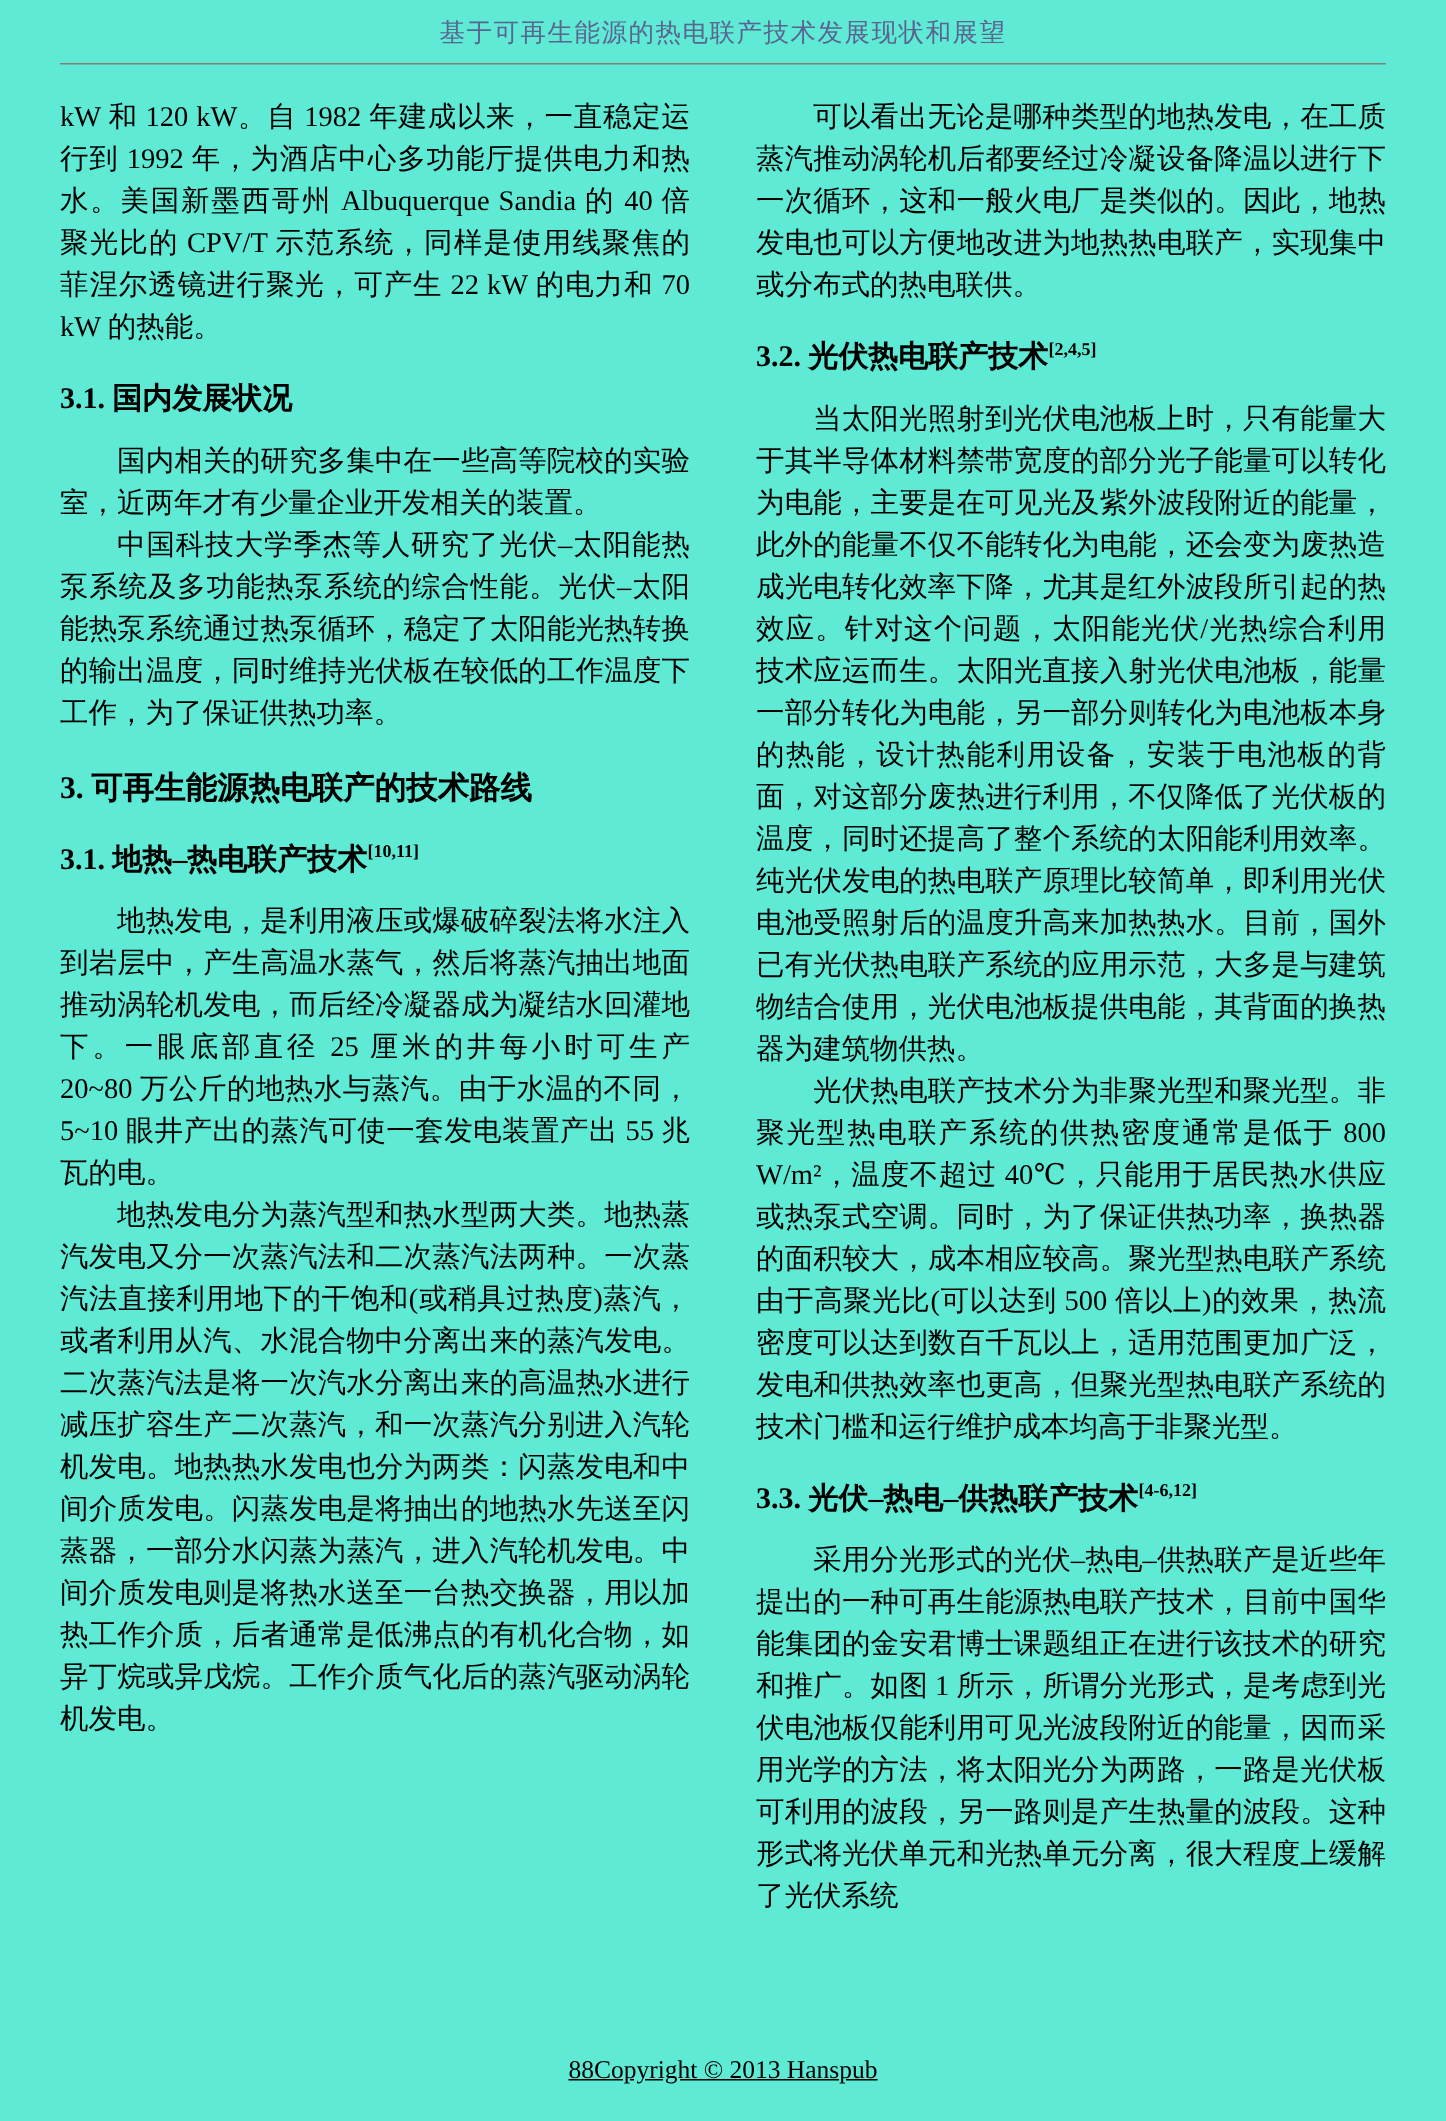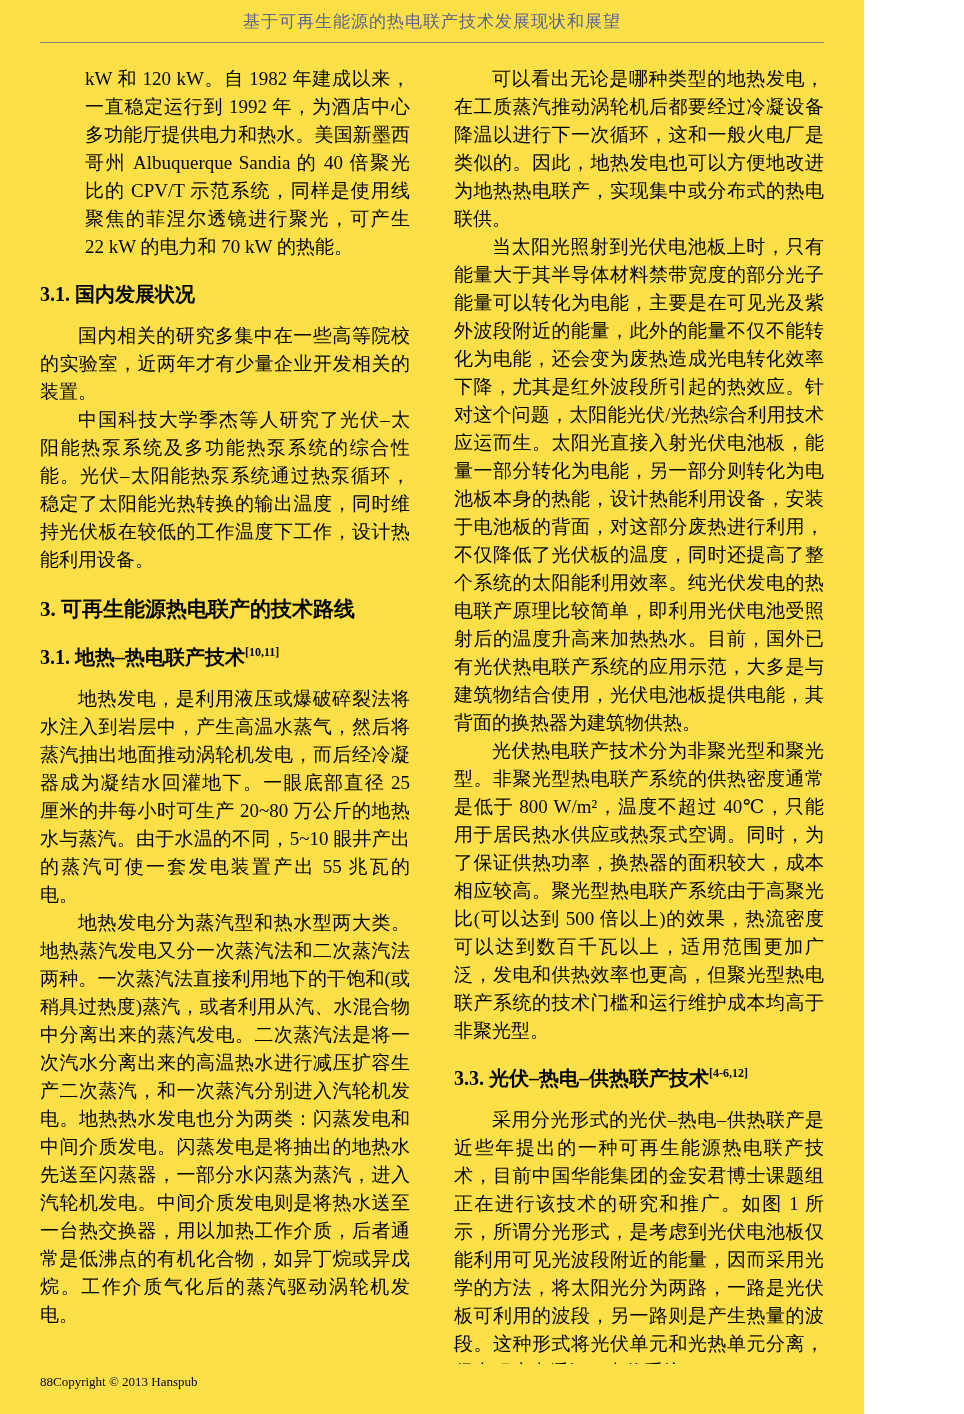--- a/index.html
+++ b/index.html
@@ -4,23 +4,23 @@
 <style>
   * { margin: 0; padding: 0; box-sizing: border-box; }
   html, body { background: #ffffff; }
   body {
     width: 964px;
     height: 1414px;
     font-family: "Liberation Serif", "DejaVu Serif", serif;
     color: #000000;
   }
   .page {
-    width: 864px;
+    width: 964px;
     height: 1414px;
-    background: #fde047;
+    background: #5eead4;
     padding: 10px 40px 24px 40px;
     display: flex;
     flex-direction: column;
   }
   .page-header {
     text-align: center;
     padding-bottom: 9px;
     border-bottom: 1px solid #808080;
   }
   .running-title {
@@ -36,21 +36,21 @@
     overflow: hidden;
   }
   .column {
     flex: 1 1 0;
     min-width: 0;
     font-size: 19px;
     line-height: 28px;
     text-align: justify;
   }
   p.para { text-indent: 2em; }
-  p.para.noindent { text-indent: 0; margin-left: 45px; }
+  p.para.noindent { text-indent: 0; }
   h2.sec-major {
     font-size: 21px;
     font-weight: bold;
     margin: 20px 0 2px 0;
     text-align: left;
     line-height: 30px;
   }
   h3.sec {
     font-size: 20px;
     font-weight: bold;
@@ -59,50 +59,52 @@
     line-height: 29px;
   }
   sup.refs {
     font-size: 12px;
     font-weight: bold;
     vertical-align: super;
     line-height: 0;
   }
   .page-footer {
     display: flex;
-    justify-content: flex-start;
+    justify-content: center;
     align-items: flex-end;
     padding-top: 10px;
-    font-size: 13px;
+    font-size: 17px;
+    text-decoration: underline;
   }
 </style>
 </head>
 <body>
 
 <div class="page">
 
   <div class="page-header">
     <div class="running-title">基于可再生能源的热电联产技术发展现状和展望</div>
   </div>
 
   <div class="content">
 
     <div class="column">
       <p class="para noindent">kW 和 120 kW。自 1982 年建成以来，一直稳定运行到 1992 年，为酒店中心多功能厅提供电力和热水。美国新墨西哥州 Albuquerque Sandia 的 40 倍聚光比的 CPV/T 示范系统，同样是使用线聚焦的菲涅尔透镜进行聚光，可产生 22 kW 的电力和 70 kW 的热能。</p>
       <h3 class="sec">3.1. 国内发展状况</h3>
       <p class="para">国内相关的研究多集中在一些高等院校的实验室，近两年才有少量企业开发相关的装置。</p>
-      <p class="para">中国科技大学季杰等人研究了光伏–太阳能热泵系统及多功能热泵系统的综合性能。光伏–太阳能热泵系统通过热泵循环，稳定了太阳能光热转换的输出温度，同时维持光伏板在较低的工作温度下工作，设计热能利用设备。</p>
+      <p class="para">中国科技大学季杰等人研究了光伏–太阳能热泵系统及多功能热泵系统的综合性能。光伏–太阳能热泵系统通过热泵循环，稳定了太阳能光热转换的输出温度，同时维持光伏板在较低的工作温度下工作，为了保证供热功率。</p>
       <h2 class="sec-major">3. 可再生能源热电联产的技术路线</h2>
       <h3 class="sec"><span>3.1. 地热–热电联产技术</span><sup class="refs">[10,11]</sup></h3>
       <p class="para">地热发电，是利用液压或爆破碎裂法将水注入到岩层中，产生高温水蒸气，然后将蒸汽抽出地面推动涡轮机发电，而后经冷凝器成为凝结水回灌地下。一眼底部直径 25 厘米的井每小时可生产 20~80 万公斤的地热水与蒸汽。由于水温的不同，5~10 眼井产出的蒸汽可使一套发电装置产出 55 兆瓦的电。</p>
       <p class="para">地热发电分为蒸汽型和热水型两大类。地热蒸汽发电又分一次蒸汽法和二次蒸汽法两种。一次蒸汽法直接利用地下的干饱和(或稍具过热度)蒸汽，或者利用从汽、水混合物中分离出来的蒸汽发电。二次蒸汽法是将一次汽水分离出来的高温热水进行减压扩容生产二次蒸汽，和一次蒸汽分别进入汽轮机发电。地热热水发电也分为两类：闪蒸发电和中间介质发电。闪蒸发电是将抽出的地热水先送至闪蒸器，一部分水闪蒸为蒸汽，进入汽轮机发电。中间介质发电则是将热水送至一台热交换器，用以加热工作介质，后者通常是低沸点的有机化合物，如异丁烷或异戊烷。工作介质气化后的蒸汽驱动涡轮机发电。</p>
     </div>
 
     <div class="column">
       <p class="para">可以看出无论是哪种类型的地热发电，在工质蒸汽推动涡轮机后都要经过冷凝设备降温以进行下一次循环，这和一般火电厂是类似的。因此，地热发电也可以方便地改进为地热热电联产，实现集中或分布式的热电联供。</p>
+      <h3 class="sec"><span>3.2. 光伏热电联产技术</span><sup class="refs">[2,4,5]</sup></h3>
       <p class="para">当太阳光照射到光伏电池板上时，只有能量大于其半导体材料禁带宽度的部分光子能量可以转化为电能，主要是在可见光及紫外波段附近的能量，此外的能量不仅不能转化为电能，还会变为废热造成光电转化效率下降，尤其是红外波段所引起的热效应。针对这个问题，太阳能光伏/光热综合利用技术应运而生。太阳光直接入射光伏电池板，能量一部分转化为电能，另一部分则转化为电池板本身的热能，设计热能利用设备，安装于电池板的背面，对这部分废热进行利用，不仅降低了光伏板的温度，同时还提高了整个系统的太阳能利用效率。纯光伏发电的热电联产原理比较简单，即利用光伏电池受照射后的温度升高来加热热水。目前，国外已有光伏热电联产系统的应用示范，大多是与建筑物结合使用，光伏电池板提供电能，其背面的换热器为建筑物供热。</p>
       <p class="para">光伏热电联产技术分为非聚光型和聚光型。非聚光型热电联产系统的供热密度通常是低于 800 W/m²，温度不超过 40℃，只能用于居民热水供应或热泵式空调。同时，为了保证供热功率，换热器的面积较大，成本相应较高。聚光型热电联产系统由于高聚光比(可以达到 500 倍以上)的效果，热流密度可以达到数百千瓦以上，适用范围更加广泛，发电和供热效率也更高，但聚光型热电联产系统的技术门槛和运行维护成本均高于非聚光型。</p>
       <h3 class="sec"><span>3.3. 光伏–热电–供热联产技术</span><sup class="refs">[4-6,12]</sup></h3>
       <p class="para">采用分光形式的光伏–热电–供热联产是近些年提出的一种可再生能源热电联产技术，目前中国华能集团的金安君博士课题组正在进行该技术的研究和推广。如图 1 所示，所谓分光形式，是考虑到光伏电池板仅能利用可见光波段附近的能量，因而采用光学的方法，将太阳光分为两路，一路是光伏板可利用的波段，另一路则是产生热量的波段。这种形式将光伏单元和光热单元分离，很大程度上缓解了光伏系统</p>
     </div>
 
   </div>
 
   <div class="page-footer">
     <span>88</span>

